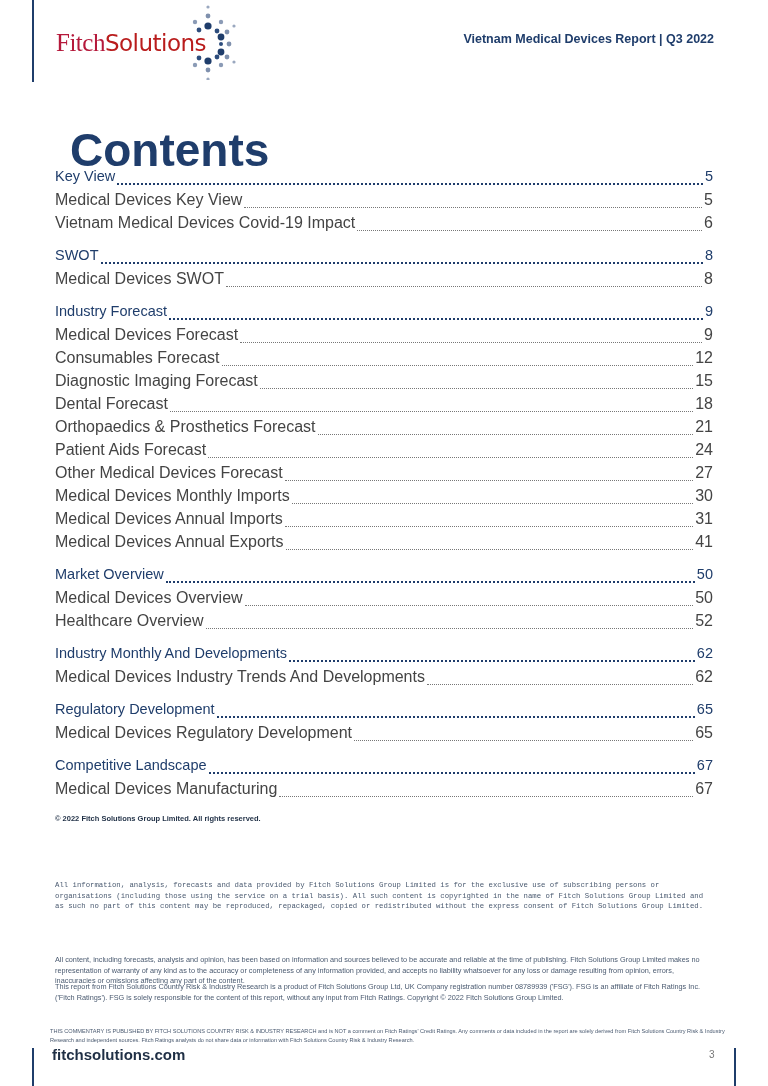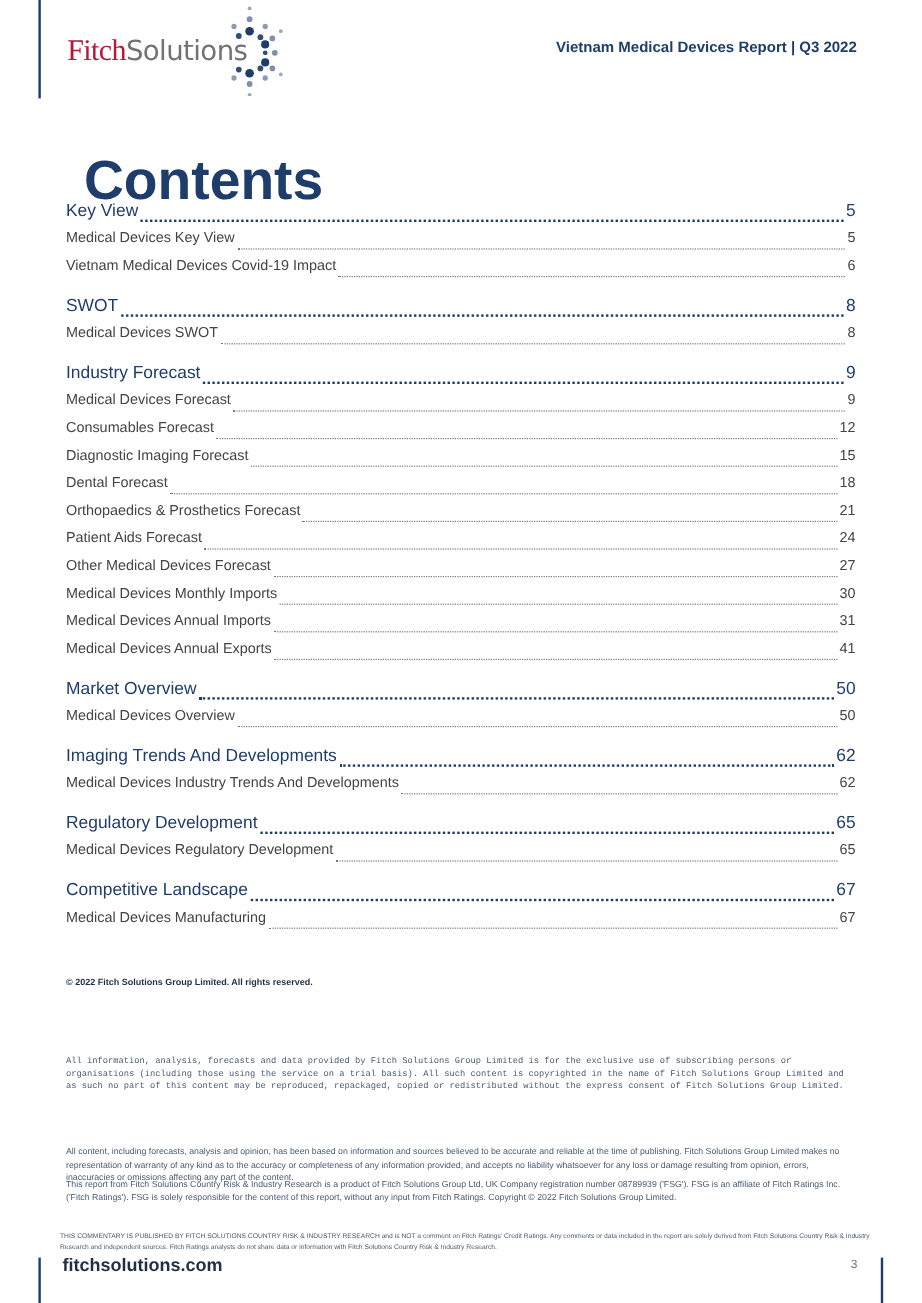--- a/index.html
+++ b/index.html
@@ -5,32 +5,32 @@
   html, body { margin: 0; padding: 0; background: #ffffff; }
   body { width: 768px; height: 1086px; position: relative; overflow: hidden; font-family: "Liberation Sans", sans-serif; color: #333; }
 
   .left-rule-top { position: absolute; left: 32px; top: 0; width: 2px; height: 82px; background: #1f3d6b; }
   .left-rule-bottom { position: absolute; left: 32px; top: 1048px; width: 2px; height: 38px; background: #1f3d6b; }
   .right-rule-bottom { position: absolute; left: 734px; top: 1048px; width: 2px; height: 38px; background: #1f3d6b; }
 
   .logo { position: absolute; left: 56px; top: 4px; height: 76px; width: 190px; }
   .logo-text { position: absolute; left: 0; top: 24px; font-size: 25px; letter-spacing: -0.5px; white-space: nowrap; }
   .logo-fitch { font-family: "Liberation Serif", serif; color: #b5193b; }
-  .logo-solutions { font-family: "DejaVu Sans", sans-serif; color: #737373; font-size: 23px; }
+  .logo-solutions { font-family: "DejaVu Sans", sans-serif; color: #b91c1c; font-size: 23px; }
   .logo-dots { position: absolute; left: 124px; top: 0; width: 66px; height: 76px; }
 
   .report-title { position: absolute; right: 54px; top: 32px; font-size: 12.5px; font-weight: bold; color: #1f3d6b; white-space: nowrap; }
 
   .page-heading { position: absolute; left: 55px; top: 108px; font-size: 46px; font-weight: bold; color: #1f3d6b; margin: 15px; letter-spacing: 0px; }
 
   .toc { position: absolute; left: 55px; top: 168px; width: 658px; }
   .toc-row { display: flex; align-items: baseline; white-space: nowrap; }
   .toc-row.section { height: 23px; font-size: 14.5px; font-weight: normal; color: #1f3d6b; margin-top: 10px; }
   .toc-row.section.first { margin-top: 0; }
-  .toc-row.sub { height: 23px; font-size: 12px; color: #444; }
+  .toc-row.sub { height: 23px; font-size: 16px; color: #444; }
   .toc-row .label { flex: 0 0 auto; }
   .toc-row .leader { flex: 1 1 auto; overflow: hidden; margin: 0 2px; }
   .toc-row.section .leader { border-bottom: 2px dotted #1f3d6b; height: 0; align-self: flex-end; margin-bottom: 6px; }
   .toc-row.sub .leader { border-bottom: 1px dotted #777; height: 0; align-self: flex-end; margin-bottom: 6px; }
   .toc-row .page { flex: 0 0 auto; text-align: right; }
 
   .copyright { position: absolute; left: 55px; top: 814px; font-size: 7.5px; font-weight: bold; color: #1f2f45; }
   .disclaimer { position: absolute; left: 55px; width: 660px; font-size: 7.3px; line-height: 10.5px; color: #4a5a70; margin: 0; }
   .disc-1 { top: 880px; font-family: Liberation Mono, monospace; }
   .disc-2 { top: 931px; margin-top: 24px; }
@@ -165,23 +165,28 @@
   <div class="toc-row section">
     <span class="label">Market Overview</span>
     <span class="leader"></span>
     <span class="page">50</span>
   </div>
   <div class="toc-row sub">
     <span class="label">Medical Devices Overview</span>
     <span class="leader"></span>
     <span class="page">50</span>
   </div>
-
-  <div class="toc-row section">
-    <span class="label">Imaging Trends And Developments</span>
+  <div class="toc-row sub">
+    <span class="label">Healthcare Overview</span>
+    <span class="leader"></span>
+    <span class="page">52</span>
+  </div>
+
+  <div class="toc-row section">
+    <span class="label">Industry Monthly And Developments</span>
     <span class="leader"></span>
     <span class="page">62</span>
   </div>
   <div class="toc-row sub">
     <span class="label">Medical Devices Industry Trends And Developments</span>
     <span class="leader"></span>
     <span class="page">62</span>
   </div>
 
   <div class="toc-row section">

